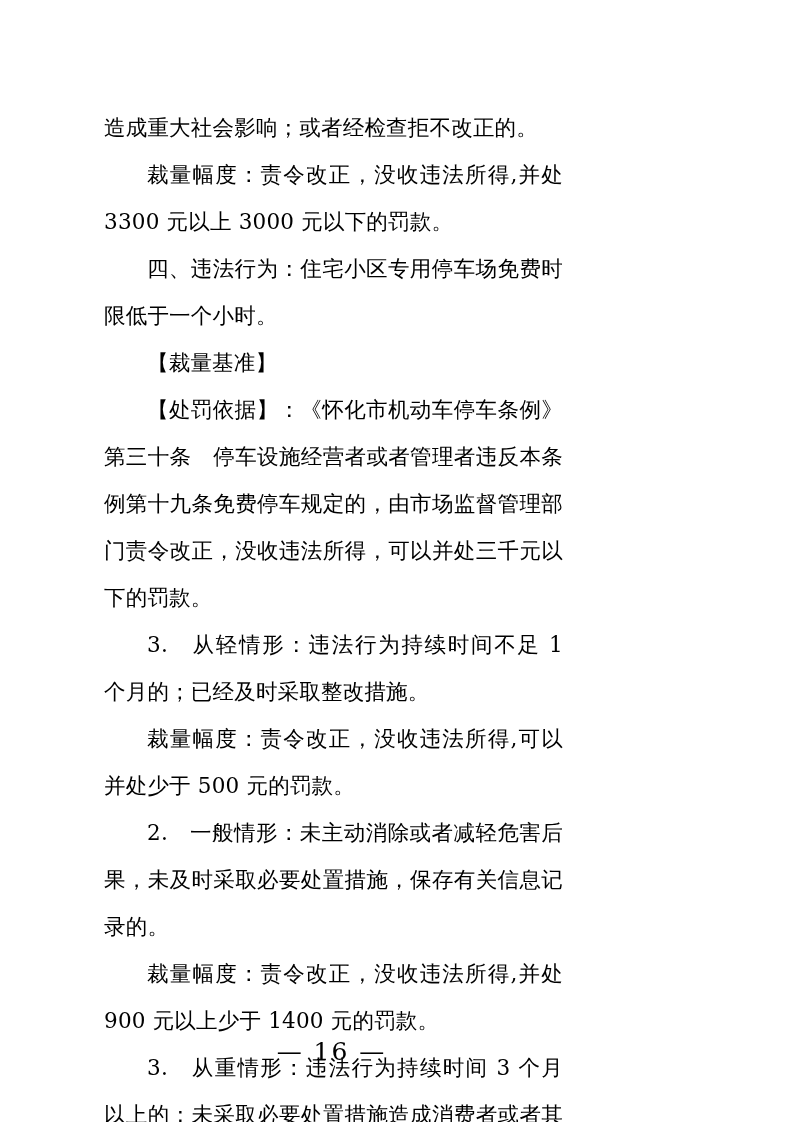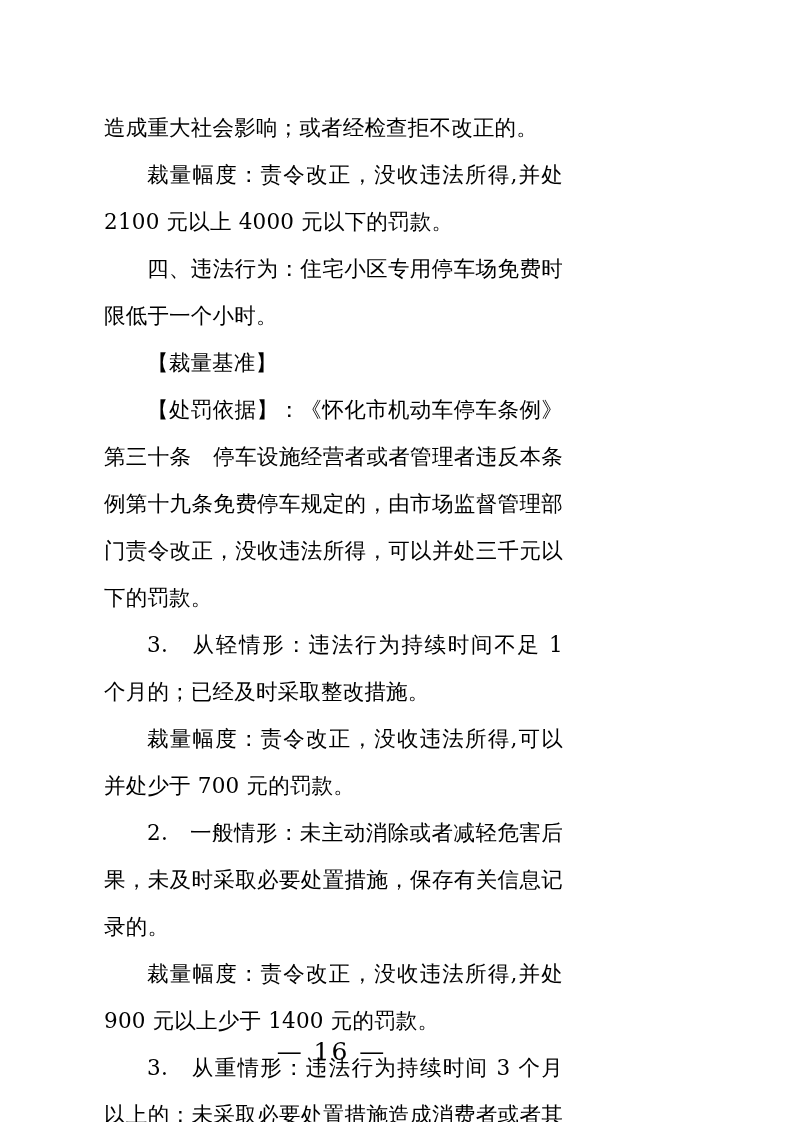--- a/index.html
+++ b/index.html
@@ -51,31 +51,31 @@
   }
 </style>
 </head>
 <body>
 
 <div class="page">
   <div class="doc-body">
 
     <p class="flush">造成重大社会影响；或者经检查拒不改正的。</p>
 
-    <p class="indent">裁量幅度：责令改正，没收违法所得,并处 2100 元以上 4000 元以下的罚款。</p>
+    <p class="indent">裁量幅度：责令改正，没收违法所得,并处 3300 元以上 3000 元以下的罚款。</p>
 
     <p class="indent"><span class="bold">四、违法行为：</span><span>住宅小区专用停车场免费时限低于一个小时。</span></p>
 
     <p class="indent"><span class="bold">【裁量基准】</span><span></span></p>
 
     <p class="indent"><span class="bold">【处罚依据】：《怀化市机动车停车条例》</span><span>第三十条　停车设施经营者或者管理者违反本条例第十九条免费停车规定的，由市场监督管理部门责令改正，没收违法所得，可以并处三千元以下的罚款。</span></p>
 
     <p class="indent">3.　从轻情形：违法行为持续时间不足 1 个月的；已经及时采取整改措施。</p>
 
-    <p class="indent">裁量幅度：责令改正，没收违法所得,可以并处少于 700 元的罚款。</p>
+    <p class="indent">裁量幅度：责令改正，没收违法所得,可以并处少于 500 元的罚款。</p>
 
     <p class="indent">2.　一般情形：未主动消除或者减轻危害后果，未及时采取必要处置措施，保存有关信息记录的。</p>
 
     <p class="indent">裁量幅度：责令改正，没收违法所得,并处 900 元以上少于 1400 元的罚款。</p>
 
     <p class="indent">3.　从重情形：违法行为持续时间 3 个月以上的；未采取必要处置措施造成消费者或者其他经营者财产重大损失; 或者造成重大社会影响；或者经检查拒不改正的。</p>
 
   </div>
 
   <div class="page-number">— 16 —</div>

